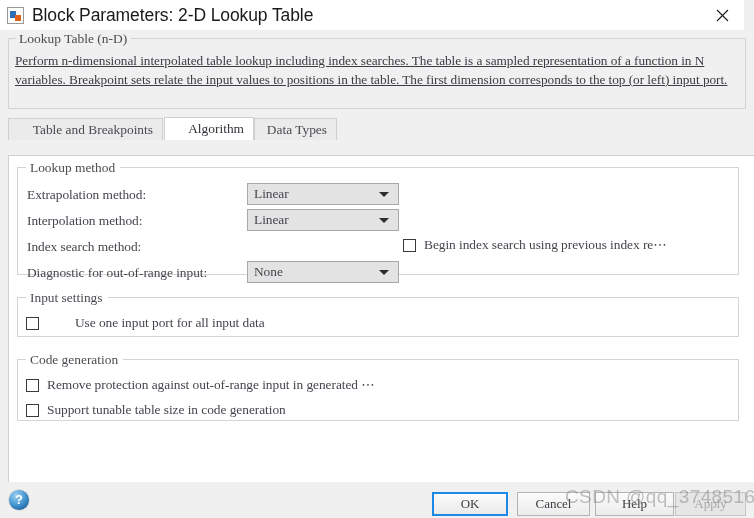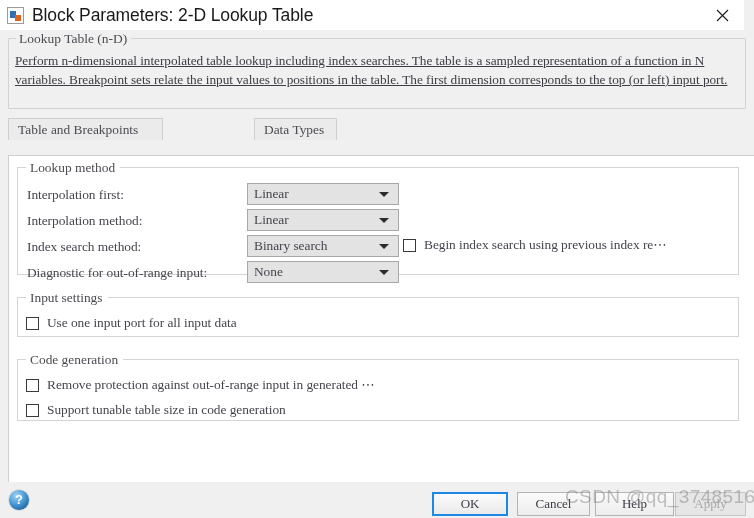--- a/index.html
+++ b/index.html
@@ -127,21 +127,21 @@
     width: 738px;
     height: 22px;
   }
   .tab {
     position: absolute;
     top: 0;
     height: 22px;
     box-sizing: border-box;
     display: flex;
     align-items: center;
-    justify-content: flex-start;
+    justify-content: flex-end;
     font-size: 13.4px;
     color: #4b4b52;
     border: 1px solid #cfcfcf;
     border-bottom: none;
     background: #ebebeb;
     white-space: nowrap;
     padding: 0 9px;
   }
   .tab.active {
     background: #ffffff;
@@ -329,64 +329,63 @@
   <div class="desc-group">
     <div class="gb-border"></div>
     <div class="gb-title">Lookup Table (n-D)</div>
     <div class="desc-text">Perform n-dimensional interpolated table lookup including index searches. The table is a sampled representation of a function in N variables. Breakpoint sets relate the input values to positions in the table. The first dimension corresponds to the top (or left) input port.</div>
   </div>
 
   <div class="tabstrip">
     <div class="tab" style="left:0px; top:1px; width:155px;">
       <span>Table and Breakpoints</span>
     </div>
+    <div class="tab active" style="left:156px; top:0px; width:90px;">
+      <span>Algorithm</span>
+    </div>
     <div class="tab" style="left:246px; top:1px; width:83px;">
       <span>Data Types</span>
     </div>
   </div>
 
   <div class="content-panel">
 
     <div class="group" style="left:8px; top:4px; width:722px; height:115px;">
       <div class="g-border"></div>
       <div class="g-title">Lookup method</div>
 
-      <div class="row-label" style="left:10px; top:27px;">Interpolation first:</div>
+      <div class="row-label" style="left:10px; top:27px;">Extrapolation method:</div>
       <div class="combo" style="left:230px; top:23px; width:152px;">
         <span class="cb-val">Linear</span>
         <span class="cb-arrow"></span>
       </div>
 
       <div class="row-label" style="left:10px; top:53px;">Interpolation method:</div>
       <div class="combo" style="left:230px; top:49px; width:152px;">
         <span class="cb-val">Linear</span>
         <span class="cb-arrow"></span>
       </div>
 
       <div class="row-label" style="left:10px; top:79px;">Index search method:</div>
-      <div class="combo" style="left:230px; top:75px; width:152px;">
-        <span class="cb-val">Binary search</span>
-        <span class="cb-arrow"></span>
-      </div>
       <div class="checkrow" style="left:386px; top:77px;">
         <span class="cbox"></span>
         <span class="check-label">Begin index search using previous index re⋯</span>
       </div>
 
       <div class="row-label" style="left:10px; top:105px;">Diagnostic for out-of-range input:</div>
       <div class="combo" style="left:230px; top:101px; width:152px;">
         <span class="cb-val">None</span>
         <span class="cb-arrow"></span>
       </div>
     </div>
 
     <div class="group" style="left:8px; top:134px; width:722px; height:47px;">
       <div class="g-border"></div>
       <div class="g-title">Input settings</div>
-      <div class="checkrow" style="left:9px; top:25px;">
+      <div class="checkrow" style="left:9px; top:25px;gap:28px;">
         <span class="cbox"></span>
         <span class="check-label">Use one input port for all input data</span>
       </div>
     </div>
 
     <div class="group" style="left:8px; top:196px; width:722px; height:69px;">
       <div class="g-border"></div>
       <div class="g-title">Code generation</div>
       <div class="checkrow" style="left:9px; top:25px;">
         <span class="cbox"></span>

